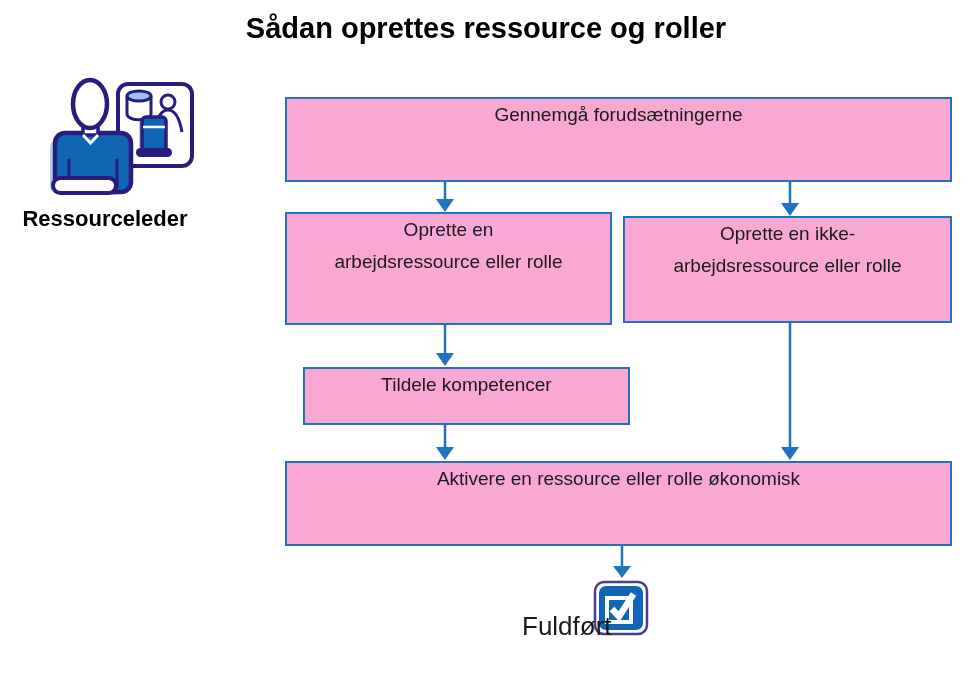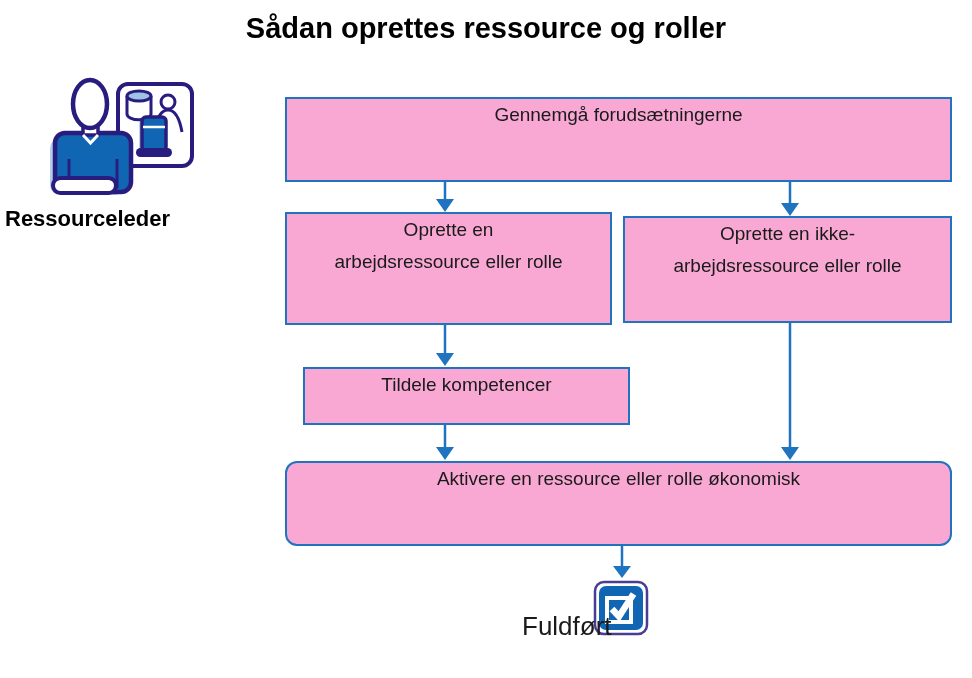--- a/index.html
+++ b/index.html
@@ -26,42 +26,42 @@
     left: 10px; top: 12px; width: 952px;
     text-align: center;
     font-size: 29px;
     font-weight: bold;
     color: #000000;
   }
   .actor-icon { position: absolute; left: 50px; top: 62px; }
   .actor-label {
     position: absolute;
     left: 5px; top: 206px; width: 200px;
-    text-align: left;
+    text-align: center;
     font-size: 22px;
     font-weight: bold;
     color: #000000;
   }
   .box {
     position: absolute;
     background: #f9a8d4;
     border: 2.5px solid var(--box-border);
     display: flex;
     justify-content: center;
     text-align: center;
     font-size: 19px;
     line-height: 32px;
     color: var(--text);
   }
   .box span { display: inline-block; }
   #box-prerequisites { left: 285px; top: 97px;  width: 667px; height: 85px; }
   #box-work          { left: 285px; top: 212px; width: 327px; height: 113px; }
   #box-nonwork       { left: 623px; top: 216px; width: 329px; height: 107px; }
   #box-competencies  { left: 303px; top: 367px; width: 327px; height: 58px; }
-  #box-activate      { left: 285px; top: 461px; width: 667px; height: 85px; border-radius: 12px; }
+  #box-activate      { left: 285px; top: 461px; width: 667px; height: 85px; }
   #box-work span, #box-nonwork span { max-width: 235px; }
   .connectors {
     position: absolute;
     left: 0; top: 0;
     width: 972px; height: 678px;
     pointer-events: none;
   }
   .connectors line { stroke: var(--arrow); stroke-width: 2.5px; }
   .connectors polygon { fill: var(--arrow); }
   .check-icon { position: absolute; left: 592px; top: 579px; }

